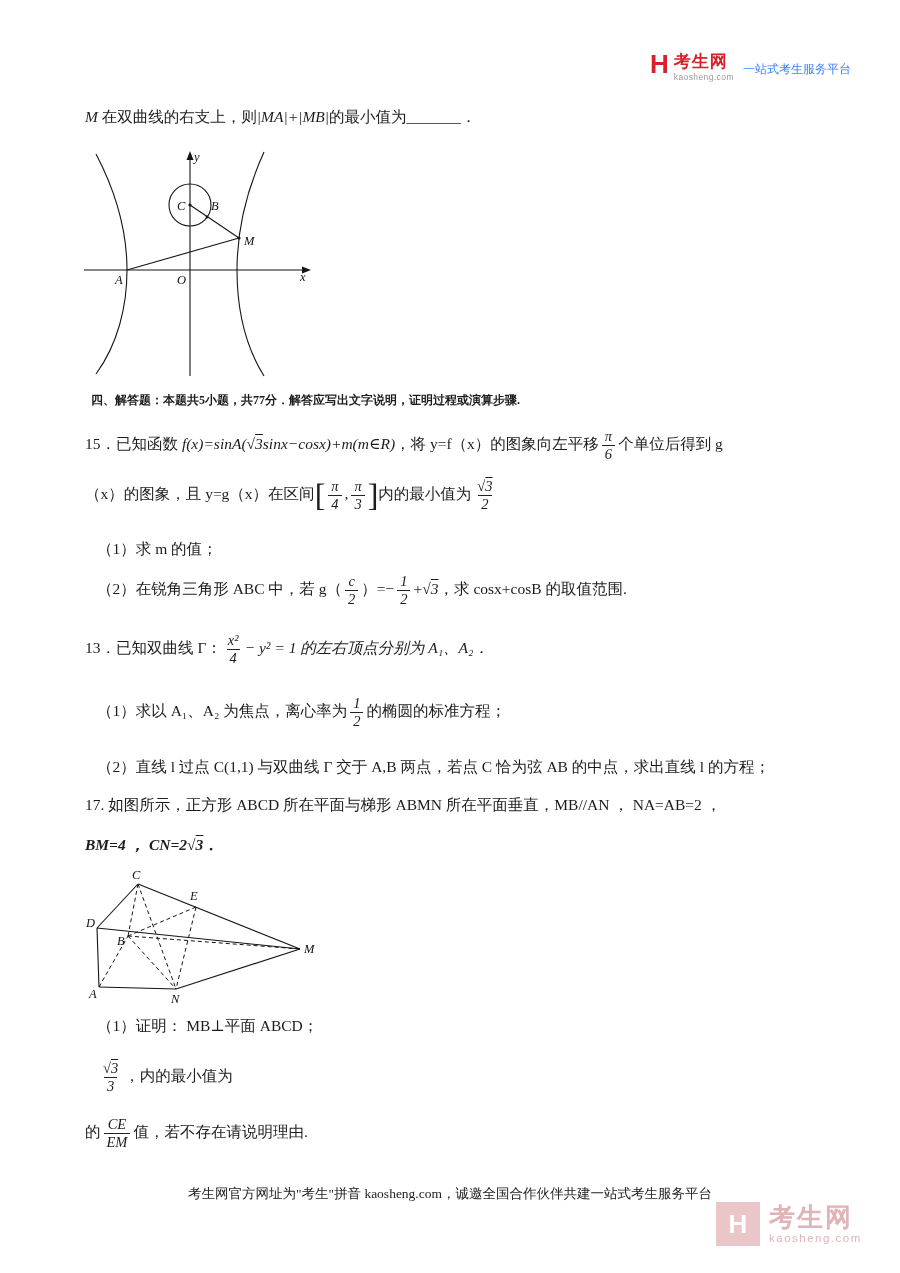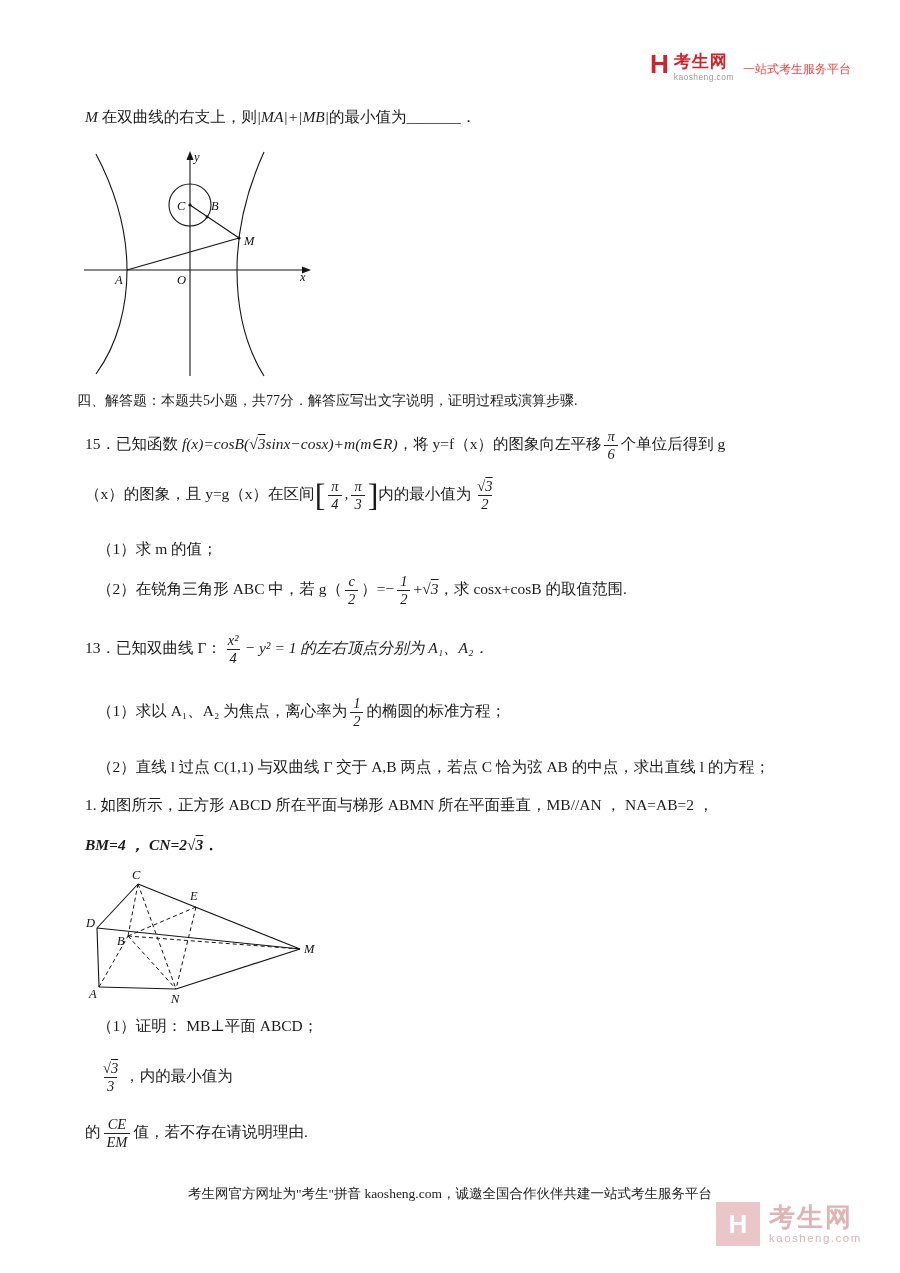--- a/index.html
+++ b/index.html
@@ -6,26 +6,26 @@
   html,body { background:#ffffff; }
   body { width:900px; height:1273px; font-family:"Liberation Serif","DejaVu Serif",serif; color:#1c1c1c; }
   .page { position:relative; width:900px; height:1273px; background:#ffffff; overflow:hidden; }
 
   
   .logo { position:absolute; top:52px; left:650px; display:flex; align-items:flex-start; gap:5px; }
   .logo-mark { color:#d2232a; font-family:"Liberation Sans",sans-serif; font-weight:bold; font-size:26px; line-height:24px; }
   .logo-col { display:flex; flex-direction:column; }
   .logo-brand { color:#d2232a; font-family:"Liberation Sans",sans-serif; font-weight:bold; font-size:17px; line-height:1.15; letter-spacing:1px; }
   .logo-domain { color:#9a9a9a; font-family:"Liberation Sans",sans-serif; font-size:8.5px; letter-spacing:.4px; }
-  .logo-tagline { color:#ef4444; font-family:"Liberation Sans",sans-serif; font-size:12px; margin-top:9px; margin-left:4px; }
+  .logo-tagline { color:#3b82f6; font-family:"Liberation Sans",sans-serif; font-size:12px; margin-top:9px; margin-left:4px; }
 
   
   .para { position:absolute; left:85px; width:745px; font-size:15.5px; line-height:1.5; white-space:nowrap; }
   .sub  { left:97px; width:733px; }
-  .section { position:absolute; left:77px; width:745px; font-size:14px; font-weight:normal; }
+  .section { position:absolute; left:91px; width:745px; font-size:12px; font-weight:bold; }
   .math { font-style:italic; }
 
   
   .frac { display:inline-flex; flex-direction:column; align-items:center; vertical-align:middle;
           margin:0 3px; font-size:14.5px; line-height:1.18; font-style:italic; }
   .fnum { padding:0 3px; display:block; }
   .fden { padding:0 3px; display:block; border-top:1.2px solid #222; }
   .sqrt::before { content:"√"; font-style:normal; }
   .rad { text-decoration:overline; }
   .bigbr { font-size:32px; line-height:.9; vertical-align:middle; font-weight:400; }
@@ -85,21 +85,21 @@
       <text x="37" y="136">A</text>
       <text x="133" y="62">B</text>
       <text x="99" y="62">C</text>
       <text x="166" y="97">M</text>
     </svg>
   </div>
 
   <h2 class="section" style="top:392px;">四、解答题：本题共5小题，共77分．解答应写出文字说明，证明过程或演算步骤.</h2>
 
   <p class="para" style="top:428px;">
-    <span>15．已知函数 </span><span class="math">f(x)=cosB(</span><span class="math sqrt"><span class="rad">3</span></span><span class="math">sinx−cosx)+m(m∈R)</span><span>，将 y=f（x）的图象向左平移</span><span class="frac">
+    <span>15．已知函数 </span><span class="math">f(x)=sinA(</span><span class="math sqrt"><span class="rad">3</span></span><span class="math">sinx−cosx)+m(m∈R)</span><span>，将 y=f（x）的图象向左平移</span><span class="frac">
         <span class="fnum">π</span>
         <span class="fden">6</span>
       </span><span>个单位后得到 g</span>
   </p>
 
   <p class="para" style="top:478px;">
     <span>（x）的图象，且 y=g（x）在区间</span><span class="bigbr">[</span><span class="frac">
         <span class="fnum">π</span>
         <span class="fden">4</span>
       </span><span class="math">,</span><span class="frac">
@@ -132,21 +132,21 @@
 
   <p class="para sub" style="top:695px;">
     <span>（1）求以 A₁、A₂ 为焦点，离心率为</span><span class="frac">
         <span class="fnum">1</span>
         <span class="fden">2</span>
       </span><span>的椭圆的标准方程；</span>
   </p>
 
   <p class="para sub" style="top:755px;">（2）直线 l 过点 C(1,1) 与双曲线 Γ 交于 A,B 两点，若点 C 恰为弦 AB 的中点，求出直线 l 的方程；</p>
 
-  <p class="para" style="top:793px;">1. 如图所示，正方形 ABCD 所在平面与梯形 ABMN 所在平面垂直，MB//AN ， NA=AB=2 ，</p>
+  <p class="para" style="top:793px;">17. 如图所示，正方形 ABCD 所在平面与梯形 ABMN 所在平面垂直，MB//AN ， NA=AB=2 ，</p>
 
   <p class="para" style="top:833px;font-weight:bold;">
     <span class="math">BM=4 ， CN=2</span><span class="math sqrt"><span class="rad">3</span></span><span>．</span>
   </p>
 
   <div class="fig" style="top:866px;left:85px;">
     <svg width="230" height="142" viewBox="0 0 230 142">
 
       <line class="ln" x1="53" y1="18" x2="12" y2="62"></line>
       <line class="ln" x1="12" y1="62" x2="14" y2="121"></line>

